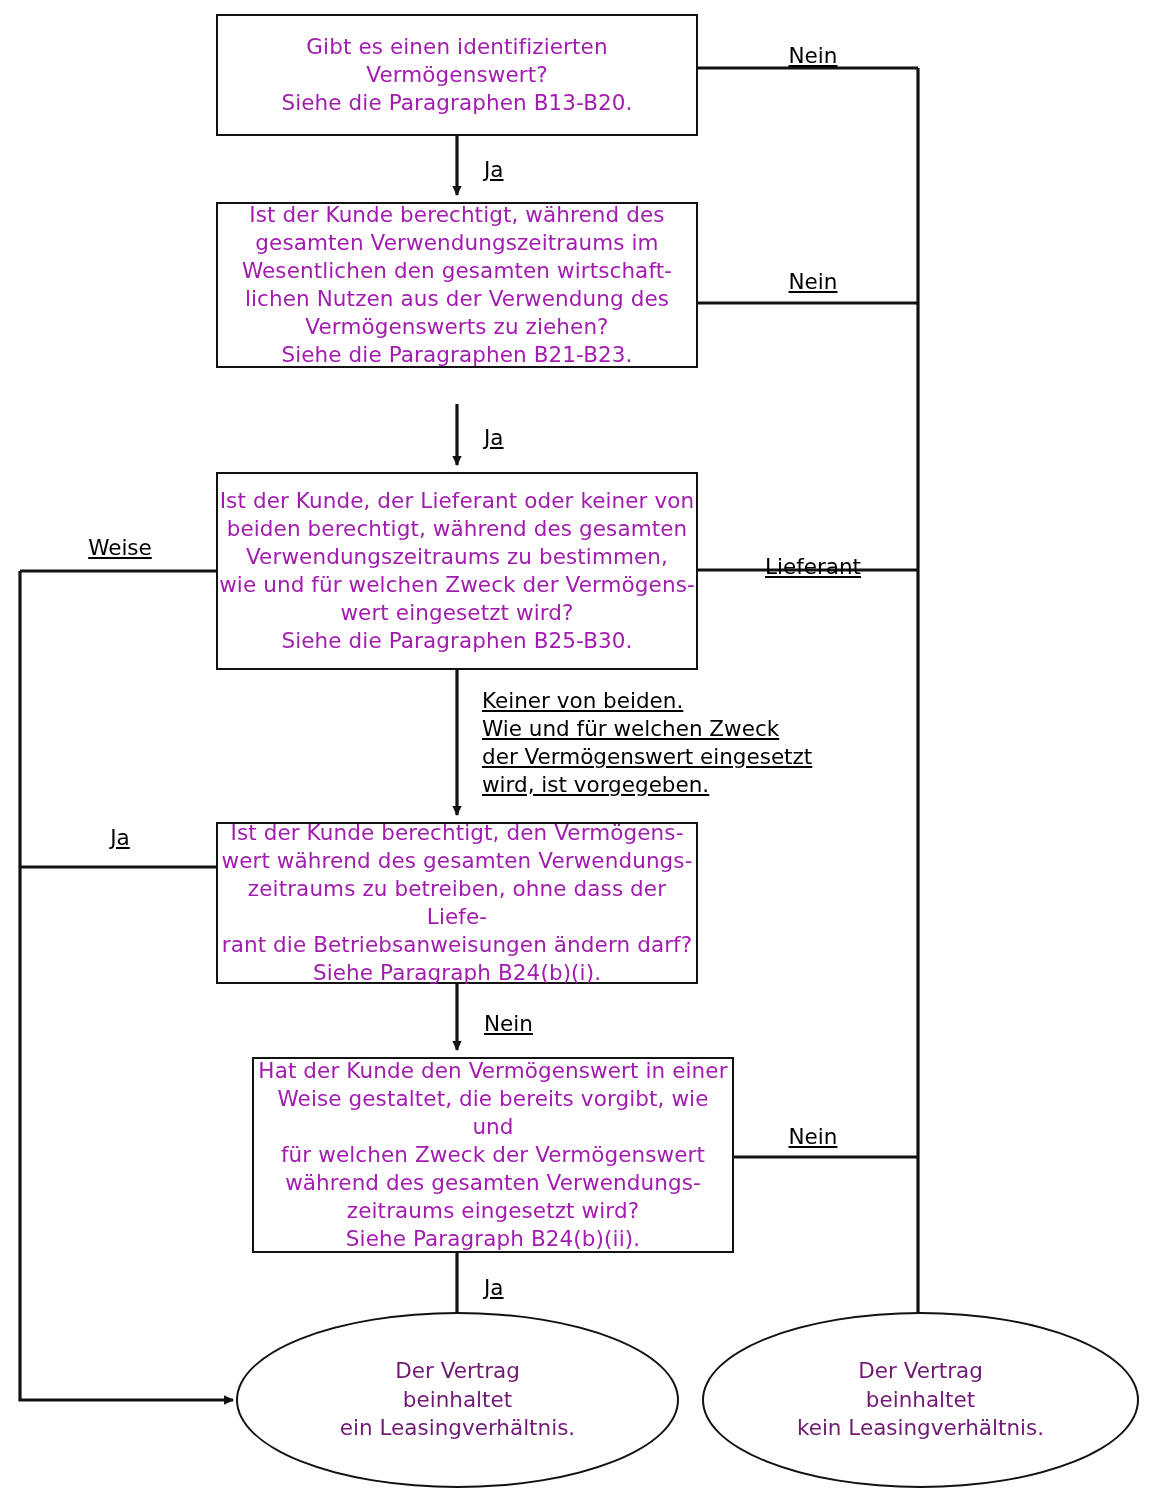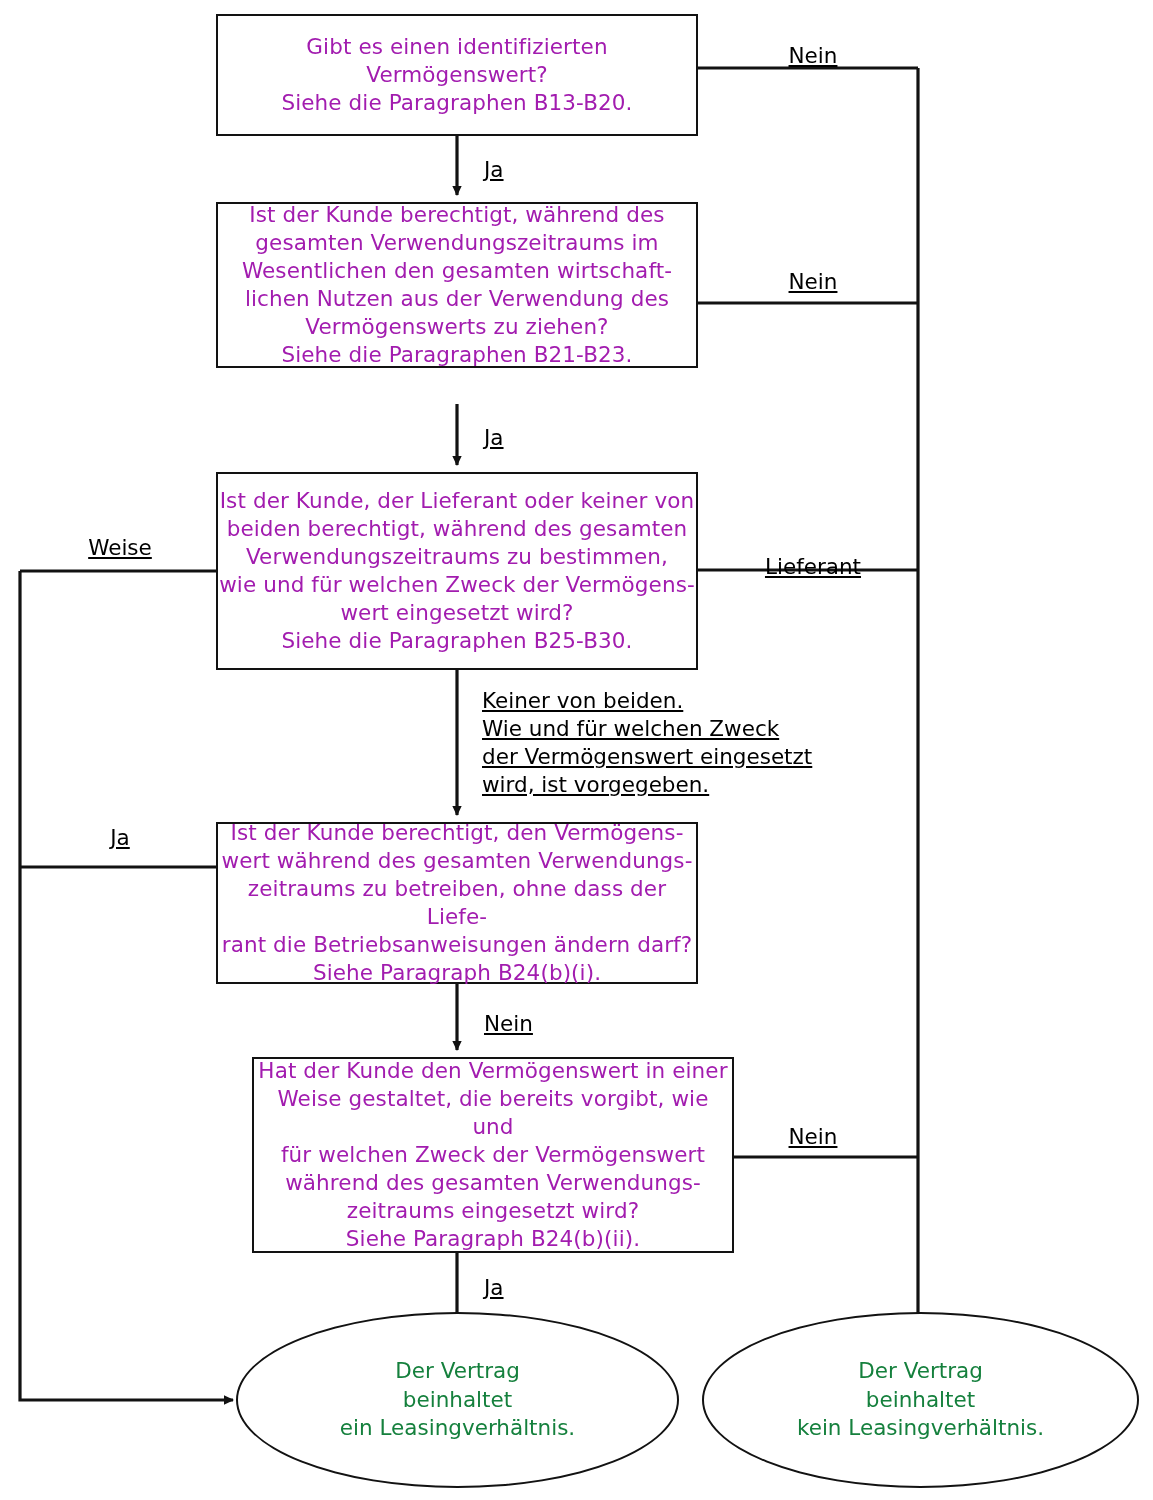--- a/index.html
+++ b/index.html
@@ -48,21 +48,21 @@
   .node-text {
     font-size: 21.5px;
     line-height: 1.30;
     color: #a21caf;
     white-space: pre-line;
     letter-spacing: 0.1px;
   }
   .ellipse-text {
     font-size: 21.5px;
     line-height: 1.32;
-    color: #15803d;
+    color: #701a75;
     white-space: pre-line;
   }
   .edge-label {
     position: absolute;
     font-size: 21.5px;
     line-height: 1.30;
     color: #000000;
     white-space: pre-line;
     background: transparent;
     text-decoration: underline;

